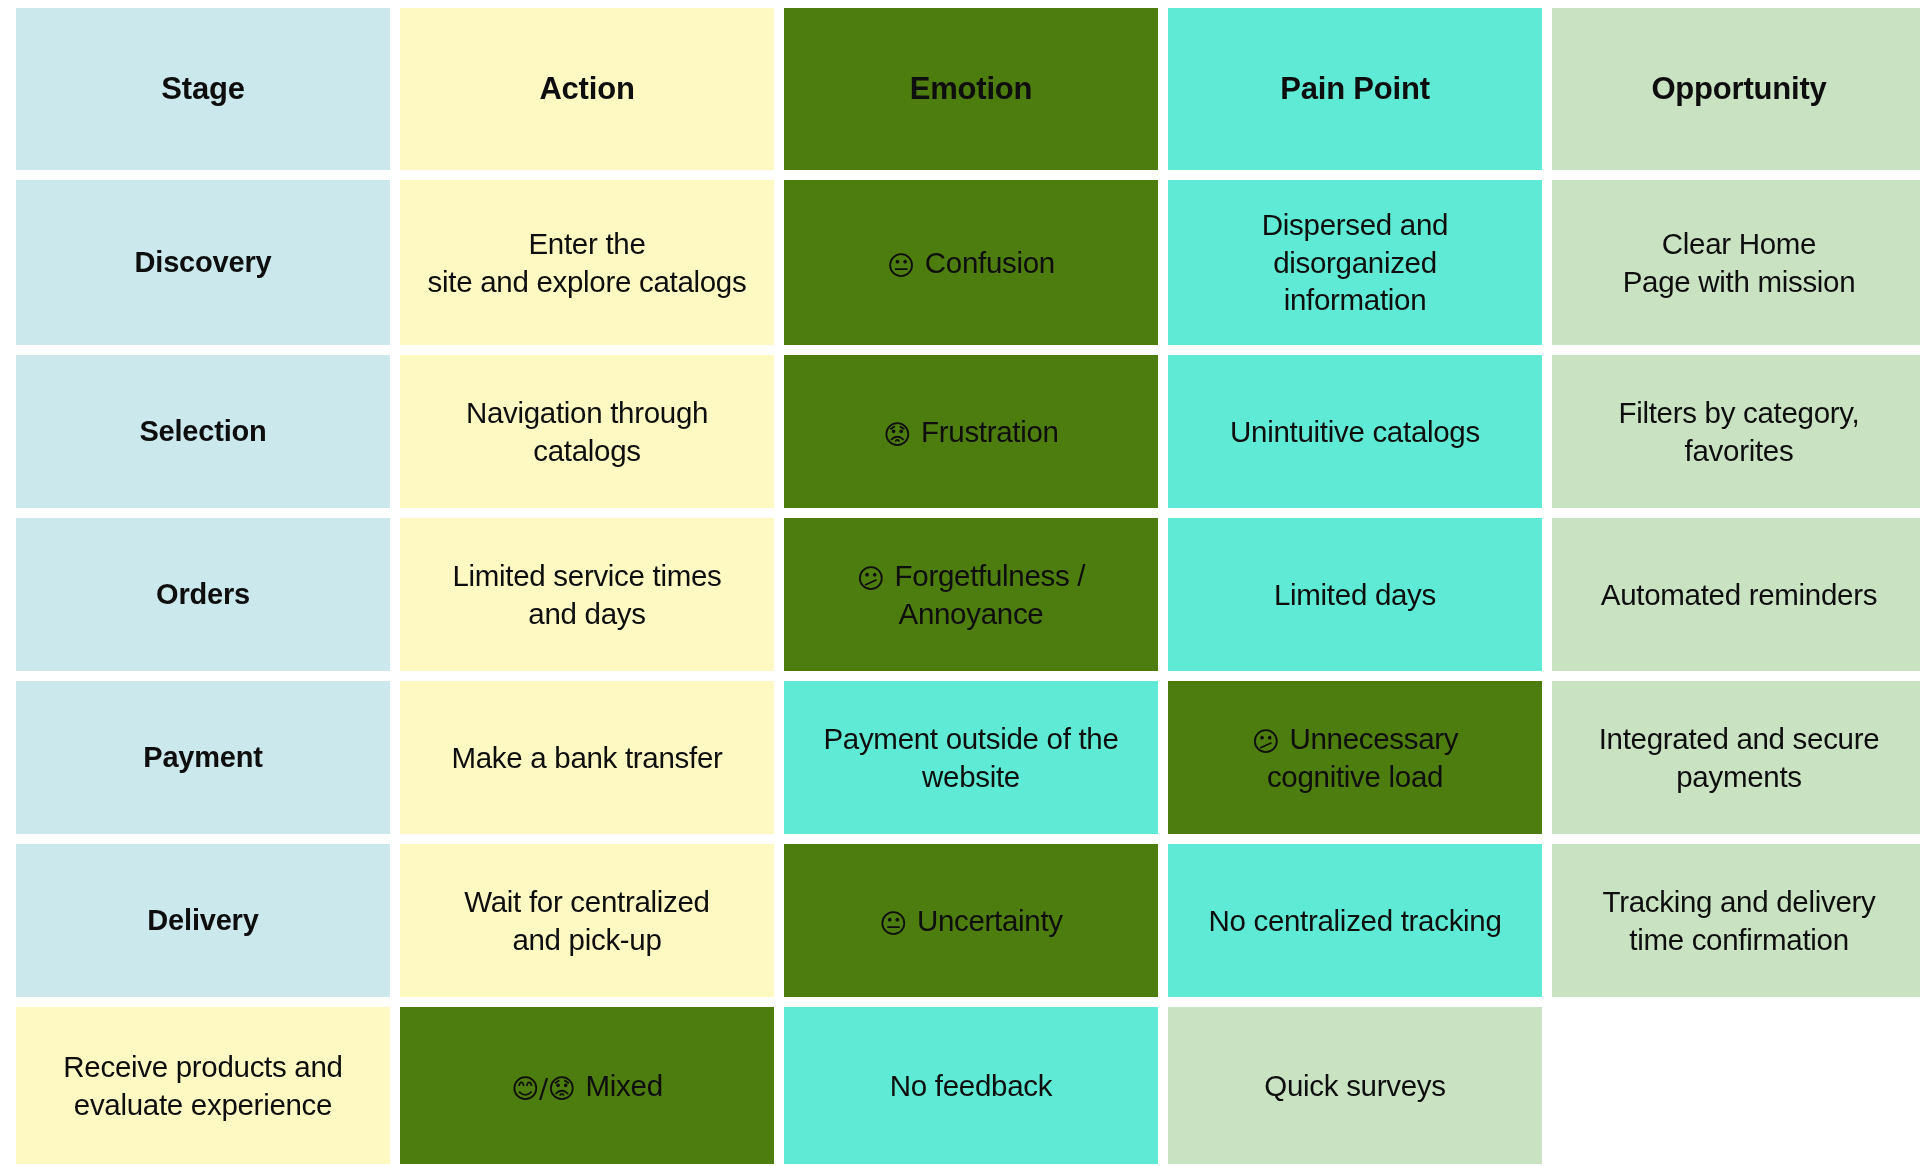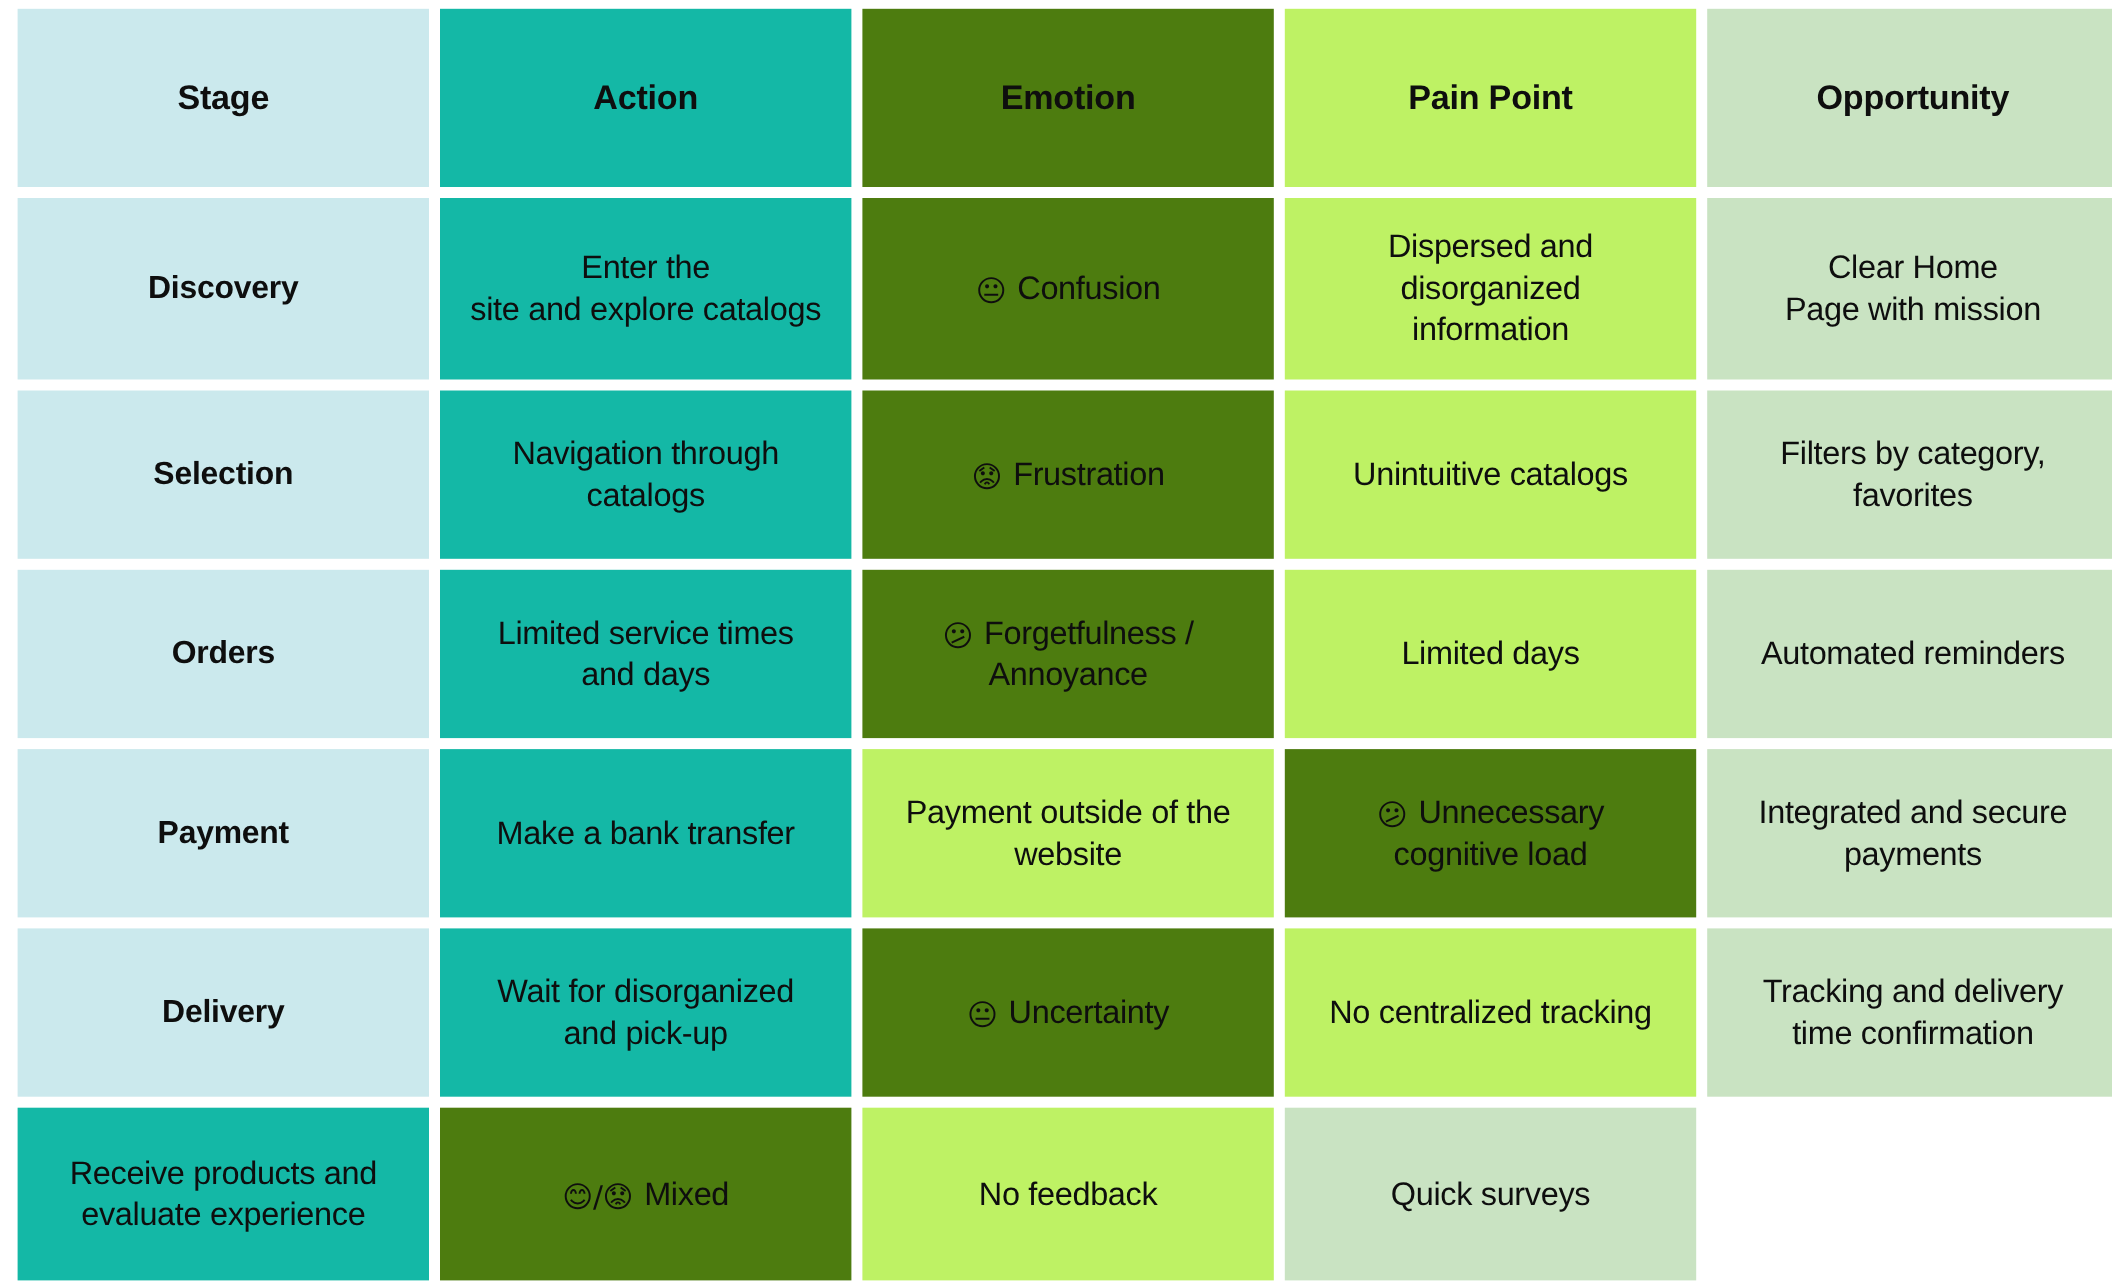--- a/index.html
+++ b/index.html
@@ -33,23 +33,23 @@
     padding: 6px 14px;
     line-height: 1.28;
     color: #0e0e0e;
   }
   .cell .txt {
     display: block;
     white-space: pre-line;
   }
   
   .col-stage       { background: #cbe9ed; }
-  .col-action      { background: #14b8a6; }
+  .col-action      { background: #fef9c3; }
   .col-emotion     { background: #4d7c0f; }
-  .col-pain        { background: #bef264; }
+  .col-pain        { background: #5eead4; }
   .col-opportunity { background: #c9e3c2; }
 
   
   .hdr {
     font-weight: bold;
     font-size: 31px;
     letter-spacing: -0.2px;
   }
   
   .stage-label {
@@ -158,21 +158,21 @@
 cognitive load</span></span>
     </div>
     <div class="cell col-opportunity">
       <span class="txt body-text">Integrated and secure
 payments</span>
     </div>
     <div class="cell col-stage">
       <span class="txt stage-label">Delivery</span>
     </div>
     <div class="cell col-action">
-      <span class="txt body-text">Wait for disorganized
+      <span class="txt body-text">Wait for centralized
 and pick-up</span>
     </div>
     <div class="cell col-emotion">
       <span class="txt body-text"><span class="emoji">😐</span> <span>Uncertainty</span></span>
     </div>
     <div class="cell col-pain">
       <span class="txt body-text">No centralized tracking</span>
     </div>
     <div class="cell col-opportunity">
       <span class="txt body-text">Tracking and delivery

